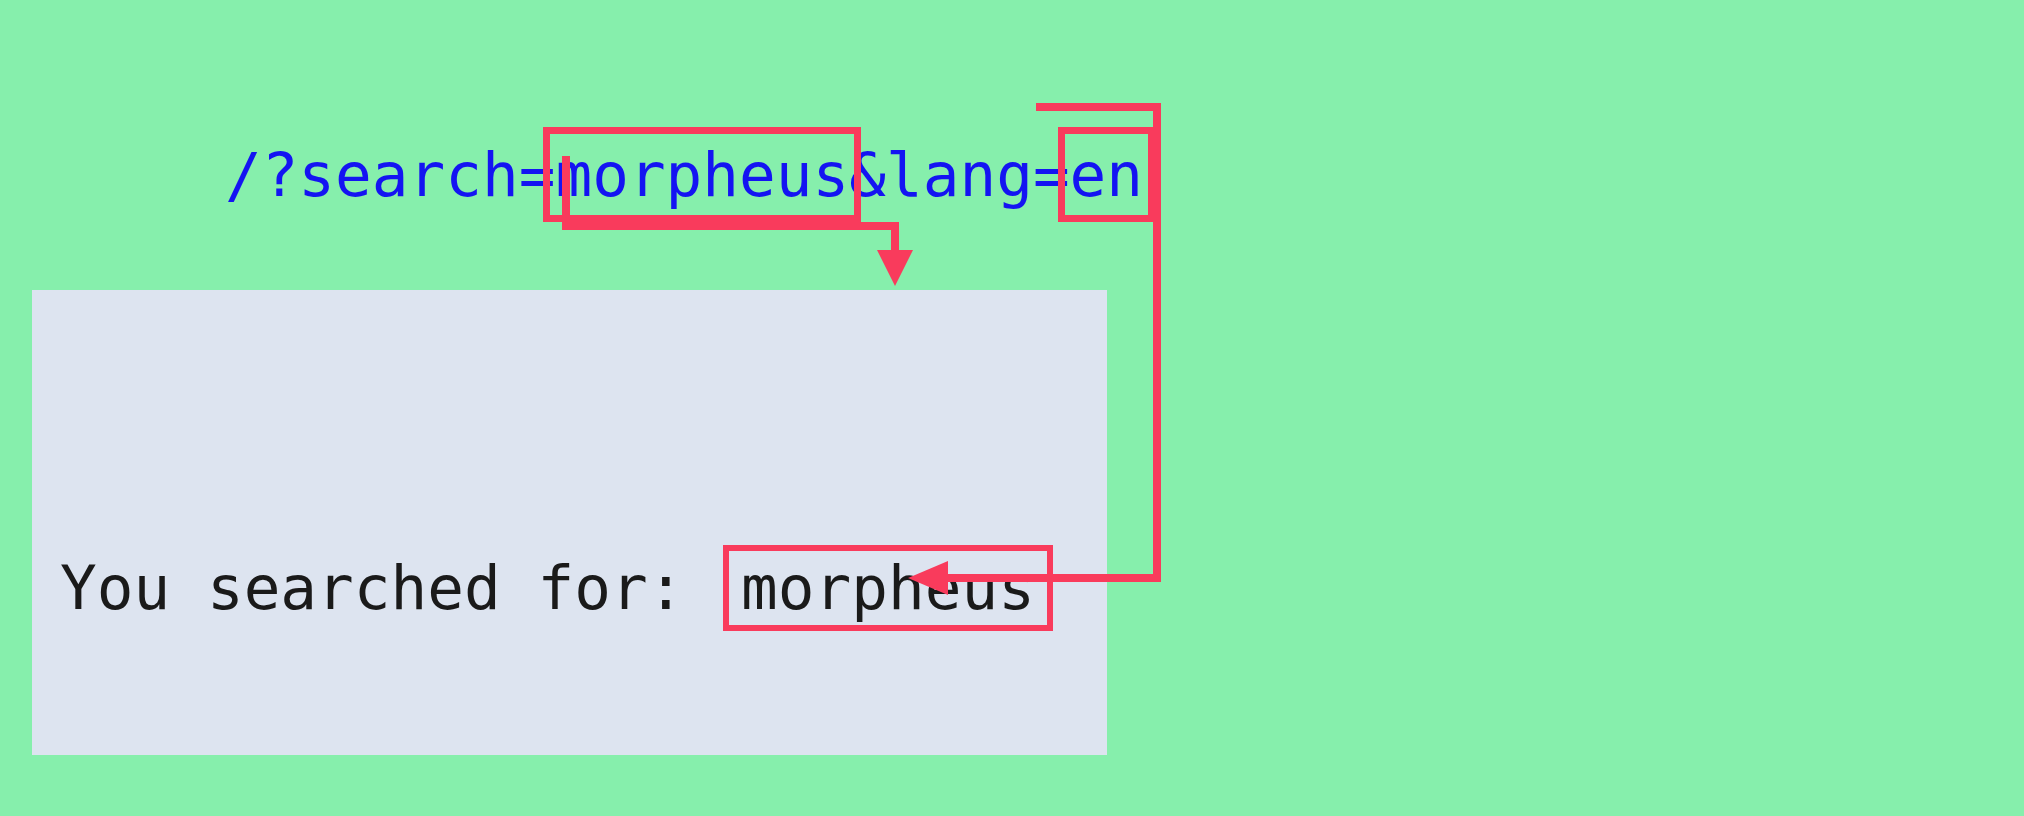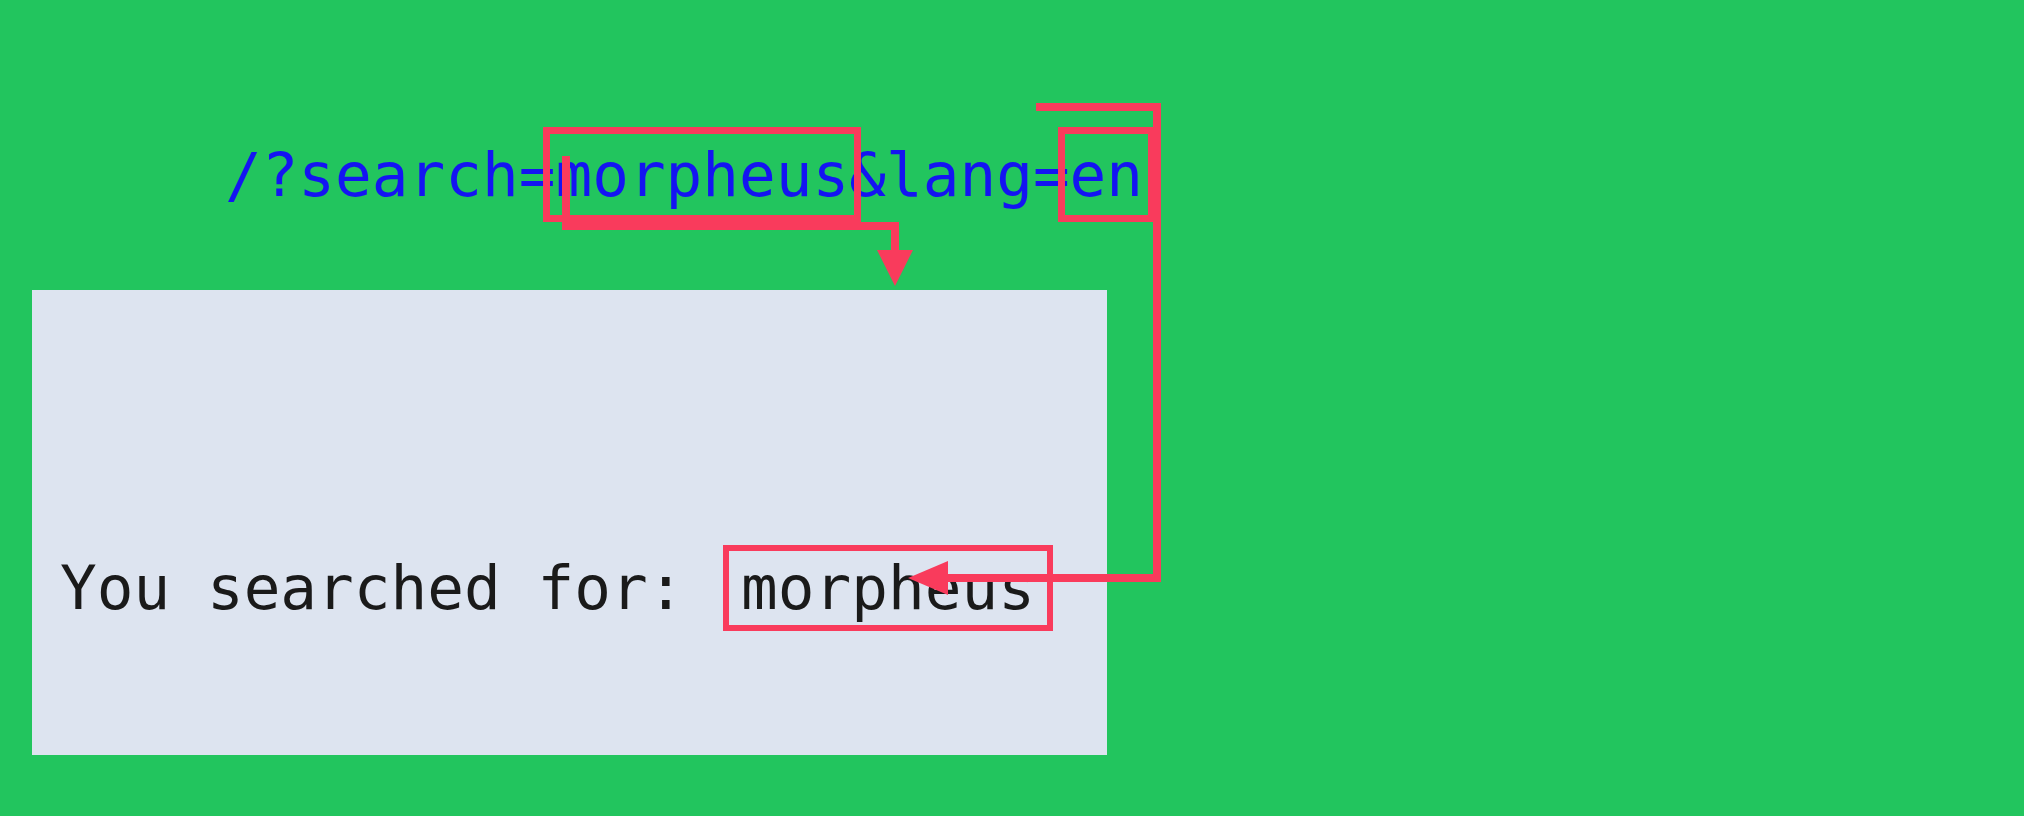--- a/index.html
+++ b/index.html
@@ -1,20 +1,20 @@
 <!DOCTYPE html>
 <html><head>
 <meta charset="utf-8">
 <style>
   html, body { margin: 0; padding: 0; background: #000; }
   #canvas {
     position: relative;
     width: 2024px;
     height: 816px;
-    background: #22c55e;
+    background: #86efac;
     overflow: hidden;
     font-family: "DejaVu Sans Mono", "Liberation Mono", monospace;
   }
 
   
   .url-line {
     position: absolute;
     left: 78px;
     top: 80px;
     font-size: 61px;

